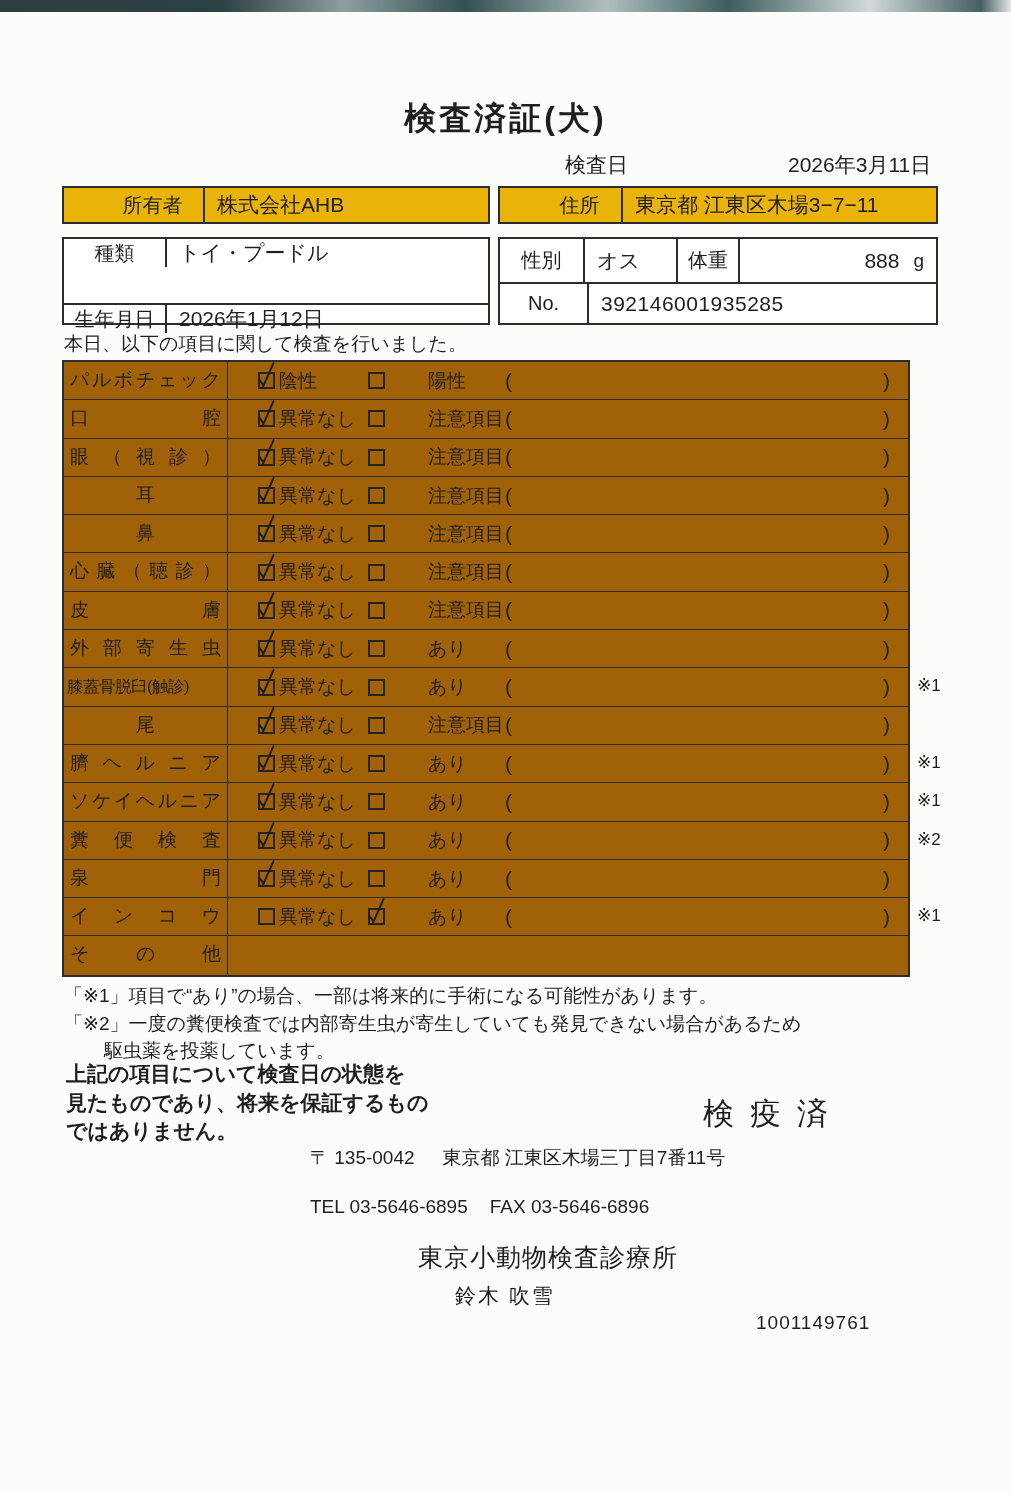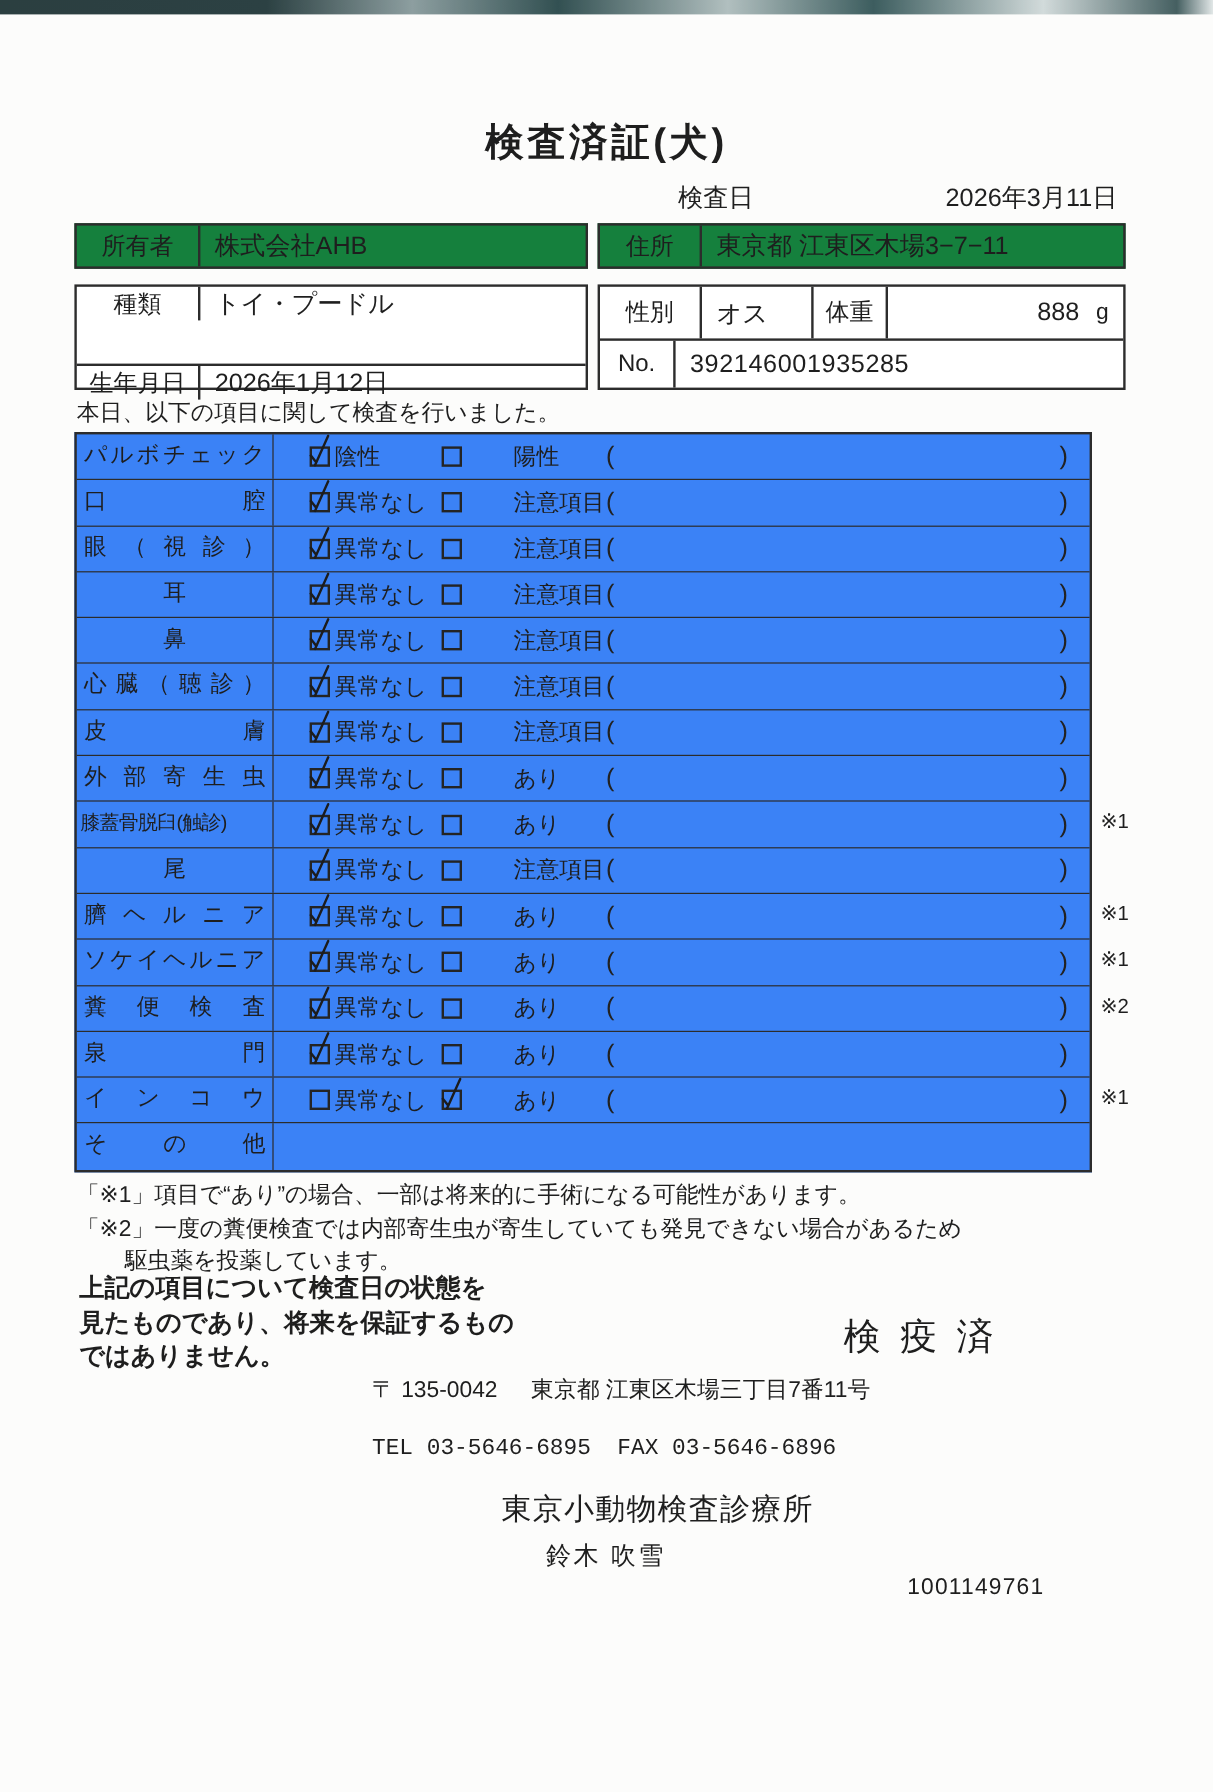--- a/index.html
+++ b/index.html
@@ -12,36 +12,36 @@
   .abs{position:absolute;}
   
   .scan-strip{
     top:0;left:0;width:1011px;height:12px;opacity:.88;filter:blur(.6px);
     background:linear-gradient(90deg,#0f2527 0%,#10282a 22%,#7e9294 34%,#17393b 46%,#a7b7b7 60%,#23484a 72%,#ccd6d6 86%,#2c4a4c 97%,#dfe5e5 100%);
   }
   .title{top:97px;left:0;width:100%;text-align:center;font-size:32px;font-weight:600;letter-spacing:3px;}
   .insp-label{top:151px;left:565px;font-size:21px;}
   .insp-date{top:151px;left:788px;font-size:21px;}
 
-  .hbox{border:2px solid #2c2c2c;box-sizing:border-box;display:flex;background:#15803d;}
+  .hbox{border:2px solid #2c2c2c;box-sizing:border-box;display:flex;background:#eab308;padding-left:38px;}
   .hbox .lab{display:flex;align-items:center;justify-content:center;font-size:20px;border-right:2px solid #2c2c2c;box-sizing:border-box;flex:0 0 auto;}
   .hbox .val{display:flex;align-items:center;padding-left:12px;font-size:21px;flex:1 1 auto;box-sizing:border-box;}
   .hstack{border:2px solid #2c2c2c;box-sizing:border-box;background:#fff;display:flex;flex-direction:column;}
   .hstack .hrow{display:flex;flex:1 1 auto;box-sizing:border-box;}
   .hstack .hrow + .hrow{border-top:2px solid #2c2c2c;}
   .hstack .lab{display:flex;align-items:center;justify-content:center;font-size:20px;border-right:2px solid #2c2c2c;box-sizing:border-box;flex:0 0 auto;}
   .hstack .val{display:flex;align-items:center;padding-left:12px;font-size:21px;flex:1 1 auto;box-sizing:border-box;}
   .val.num{font-size:21px;letter-spacing:.5px;}
   .val.right{justify-content:flex-end;padding-right:12px;}
   .unit{margin-left:14px;font-size:19px;}
   .no-lab{font-size:19px;}
 
   .intro{top:331px;left:64px;font-size:19px;font-weight:500;}
 
-  .extable{left:62px;top:360px;width:848px;border:2px solid #2c2c2c;box-sizing:border-box;background:#3b82f6;display:flex;flex-direction:column;}
+  .extable{left:62px;top:360px;width:848px;border:2px solid #2c2c2c;box-sizing:border-box;background:#a16207;display:flex;flex-direction:column;}
   .trow{position:relative;display:flex;height:38.3px;box-sizing:border-box;border-bottom:1.5px solid #2c2c2c;}
   .trow:last-child{border-bottom:none;}
   .tlabel{width:164px;flex:0 0 auto;border-right:1.5px solid #2c2c2c;box-sizing:border-box;padding:0 6px;font-size:19px;line-height:36px;overflow:hidden;white-space:nowrap;}
   .tlabel.just{text-align:justify;text-align-last:justify;text-justify:inter-character;}
   .tlabel.cen{text-align:center;}
   .tlabel.tight{font-size:16.5px;letter-spacing:-.5px;padding:0 3px;}
   .tcontent{position:relative;flex:1 1 auto;}
   .opt{position:absolute;top:0;height:100%;display:flex;align-items:center;font-size:19px;white-space:nowrap;}
   .opt1{left:6px;padding-left:24px;}
   .opt2{left:140px;gap:39px;}
@@ -55,21 +55,21 @@
 
   .fn{left:64px;font-size:19px;white-space:nowrap;}
   .fn1{top:983px;}
   .fn2{top:1011px;}
   .fn2b{top:1038px;left:104px;}
   .statement{left:66px;top:1060px;font-size:21px;font-weight:600;line-height:28.5px;}
   .stamp{left:703px;top:1093px;font-size:31px;font-weight:500;letter-spacing:16px;white-space:nowrap;}
 
   .clinic-line1{left:310px;top:1145px;font-size:19px;white-space:nowrap;}
   .clinic-line1 .addr2{margin-left:28px;}
-  .clinic-line2{left:310px;top:1196px;font-size:19px;white-space:nowrap;font-family:Liberation Mono, monospace;}
+  .clinic-line2{left:310px;top:1196px;font-size:19px;white-space:nowrap;}
   .clinic-line2 .fax{margin-left:22px;}
   .clinic-name{left:418px;top:1241px;font-size:25px;font-weight:500;letter-spacing:1px;}
   .clinic-vet{left:455px;top:1282px;font-size:21px;letter-spacing:2px;}
   .doc-code{left:756px;top:1312px;font-size:19px;letter-spacing:1px;}
 </style>
 </head>
 <body>
 
 <div class="abs scan-strip"></div>
 
@@ -103,21 +103,21 @@
   <div class="hrow">
     <div class="lab" style="width:85px;">性別</div>
     <div class="val" style="flex:0 0 93px;border-right:2px solid #2c2c2c;">オス</div>
     <div class="lab" style="width:62px;border-left:none;">体重</div>
     <div class="val right">
         <span>888</span>
         <span class="unit">g</span>
       </div>
   </div>
   <div class="hrow">
-    <div class="lab no-lab" style="width:63px;">No.</div>
+    <div class="lab no-lab" style="width:89px;">No.</div>
     <div class="val num">392146001935285</div>
   </div>
 </div>
 
 <div class="abs intro">本日、以下の項目に関して検査を行いました。</div>
 
 <div class="abs extable">
 
   <div class="trow">
     <div class="tlabel just">パルボチェック</div>

